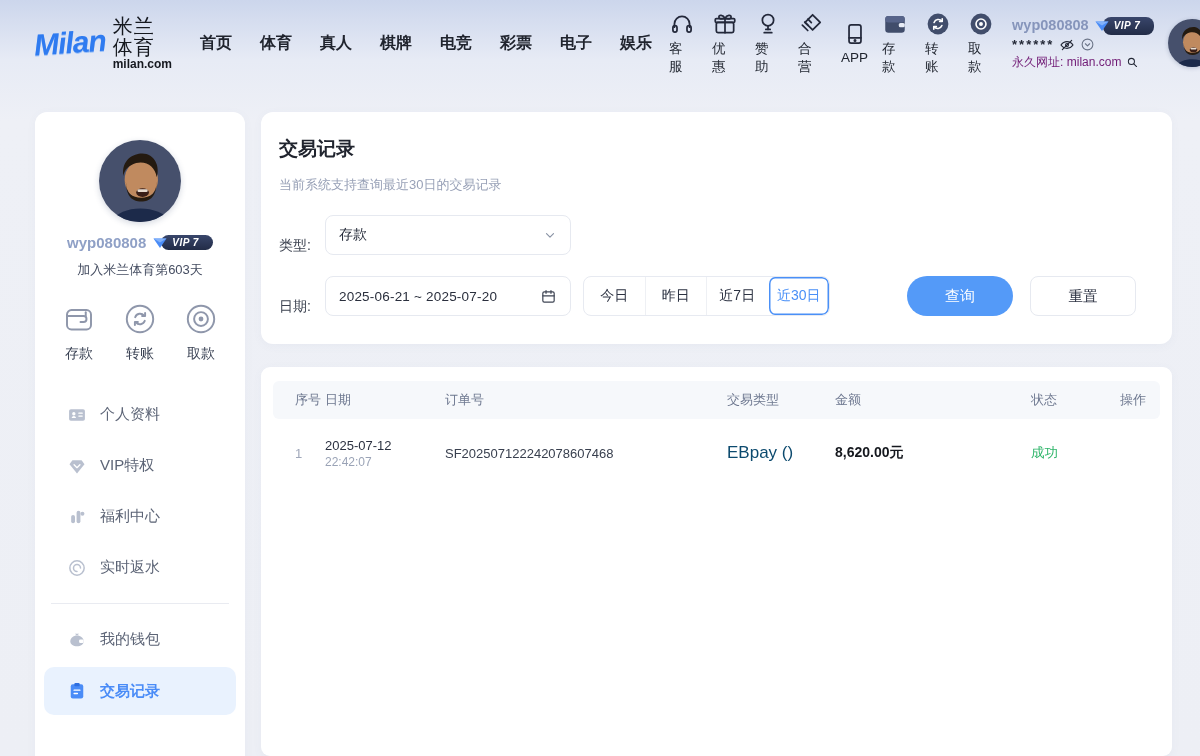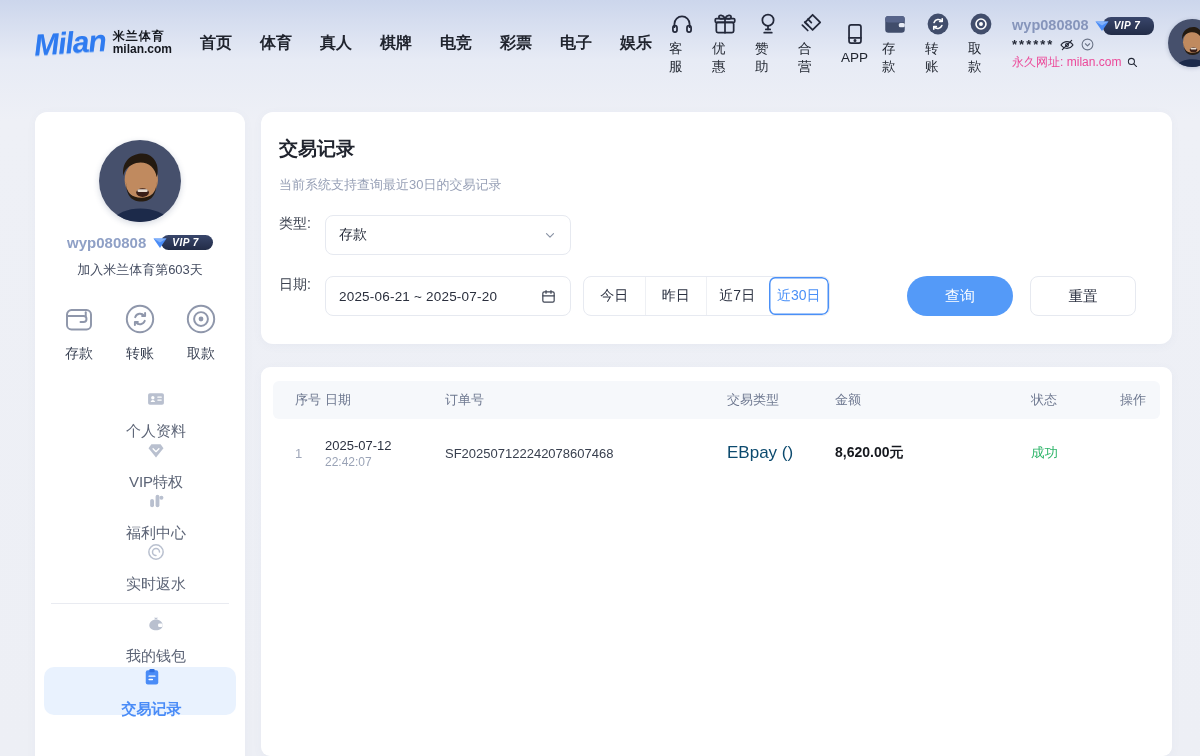--- a/index.html
+++ b/index.html
@@ -10,67 +10,67 @@
     color:#20242e;
   }
   svg { display:block; }
 
   
   .topbar { height:86px; display:flex; align-items:center; padding:0 30px 0 34px; }
   .logo { display:flex; align-items:center; gap:7px; cursor:pointer; }
   .logo-script { font-style:italic; font-weight:900; font-size:30px; color:#2f7bf0;
                  letter-spacing:-1px; transform:rotate(-4deg); text-shadow:0 1px 0 #9cc0f7; }
   .logo-col { display:flex; flex-direction:column; line-height:1.05; }
-  .logo-cn { font-size:12px; font-weight:700; color:#15181f; letter-spacing:1px; }
+  .logo-cn { font-size:20px; font-weight:400; color:#15181f; letter-spacing:1px; }
   .logo-dom { font-size:12px; font-weight:700; color:#15181f; }
   .mainnav { display:flex; gap:28px; margin-left:28px; }
   .mainnav span { font-size:16px; font-weight:600; color:#20242e; cursor:pointer; white-space:nowrap; }
   .hdr-right { margin-left:auto; display:flex; align-items:center; }
   .hdr-item { display:flex; flex-direction:column; align-items:center; margin-left:17px; cursor:pointer; }
   .hdr-item .lbl { font-size:13.5px; color:#1f242e; margin-top:3px; font-weight:500; }
   .hdr-item.dark-group { margin-left:14px; }
   .userbox { margin-left:18px; line-height:1.4; }
   .u-row { display:flex; align-items:center; gap:5px; }
   .u-name { font-size:14.5px; font-weight:600; color:#8695bb; }
   .vip-badge { display:inline-flex; align-items:center; position:relative; }
   .vip-pill { background:linear-gradient(180deg,#39466b,#222c47); color:#fff; font-style:italic;
               font-weight:800; font-size:10px; padding:2px 14px 2px 11px; border-radius:8px;
               margin-left:-7px; letter-spacing:.5px; white-space:nowrap; }
   .u-mask { font-size:13px; font-weight:800; color:#232836; letter-spacing:2px; }
-  .u-site { font-size:12px; color:#ec4899; }
+  .u-site { font-size:12px; color:#701a75; }
   .avatar-sm { width:48px; height:48px; border-radius:50%; overflow:hidden; margin-left:14px;
                box-shadow:0 1px 4px rgba(40,60,100,.25); cursor:pointer; flex:none; }
 
   
   .content { display:flex; gap:16px; padding:26px 28px 0 35px; height:670px; }
   .card { background:#fff; border-radius:12px; box-shadow:0 2px 10px rgba(90,110,160,.05); }
 
   
   .sidebar { width:210px; flex:none; height:880px; display:flex; flex-direction:column; align-items:stretch; }
   .avatar-lg { width:82px; height:82px; border-radius:50%; overflow:hidden; margin:28px auto 0;
                box-shadow:0 2px 6px rgba(40,60,100,.2); }
   .sb-namerow { display:flex; justify-content:center; align-items:center; gap:6px; margin-top:12px; }
   .sb-name { font-size:15px; font-weight:600; color:#8fa0c6; }
   .sb-join { text-align:center; font-size:13px; color:#454d61; margin-top:10px; }
   .sb-actions { display:flex; justify-content:space-between; padding:0 26px; margin-top:22px; }
   .sb-action { display:flex; flex-direction:column; align-items:center; gap:8px; cursor:pointer; }
   .sb-action .lbl { font-size:14px; color:#3a4254; }
   .sb-menu { margin-top:26px; }
   .sb-item { height:51px; display:flex; align-items:center; gap:13px; padding-left:32px;
-             font-size:15px; color:#5c6476; cursor:pointer;flex-direction:column; }
+             font-size:15px; color:#5c6476; cursor:pointer; }
   .sb-divider { height:1px; background:#e9ebf1; margin:10px 16px; }
   .sb-item.active { margin:2px 9px 0; padding-left:23px; height:48px; border-radius:10px;
                     background:#e9f2fe; color:#4a8cf7; font-weight:600; }
 
   
   .maincol { flex:1; display:flex; flex-direction:column; gap:23px; min-width:0; }
   .filter-card { padding:24px 28px 28px 18px; }
   .f-title { font-size:19px; font-weight:700; color:#20242e; }
   .f-sub { font-size:13px; color:#98a1b7; margin-top:14px; }
-  .f-row { display:flex; align-items:flex-start; margin-top:21px; }
+  .f-row { display:flex; align-items:flex-end; margin-top:21px; }
   .f-label { width:46px; font-size:14px; color:#3c4250; flex:none; }
   .select-box,.date-box { width:246px; height:40px; border:1px solid #e6e9f0; border-radius:8px;
         background:#fff; display:flex; align-items:center; padding:0 13px; cursor:pointer; }
   .select-box .val { flex:1; font-size:14px; color:#262c3a; }
   .date-box .val { flex:1; font-size:13.5px; color:#2a2f3d; letter-spacing:.2px; }
   .range-group { display:flex; width:247px; height:40px; border:1px solid #e7eaf1; border-radius:8px;
         margin-left:12px; background:#fff; overflow:hidden; }
   .range-seg { flex:1; display:flex; align-items:center; justify-content:center; font-size:14px;
         color:#2c3242; cursor:pointer; border-left:1px solid #eef0f4; }
   .range-seg:first-child { border-left:none; }

